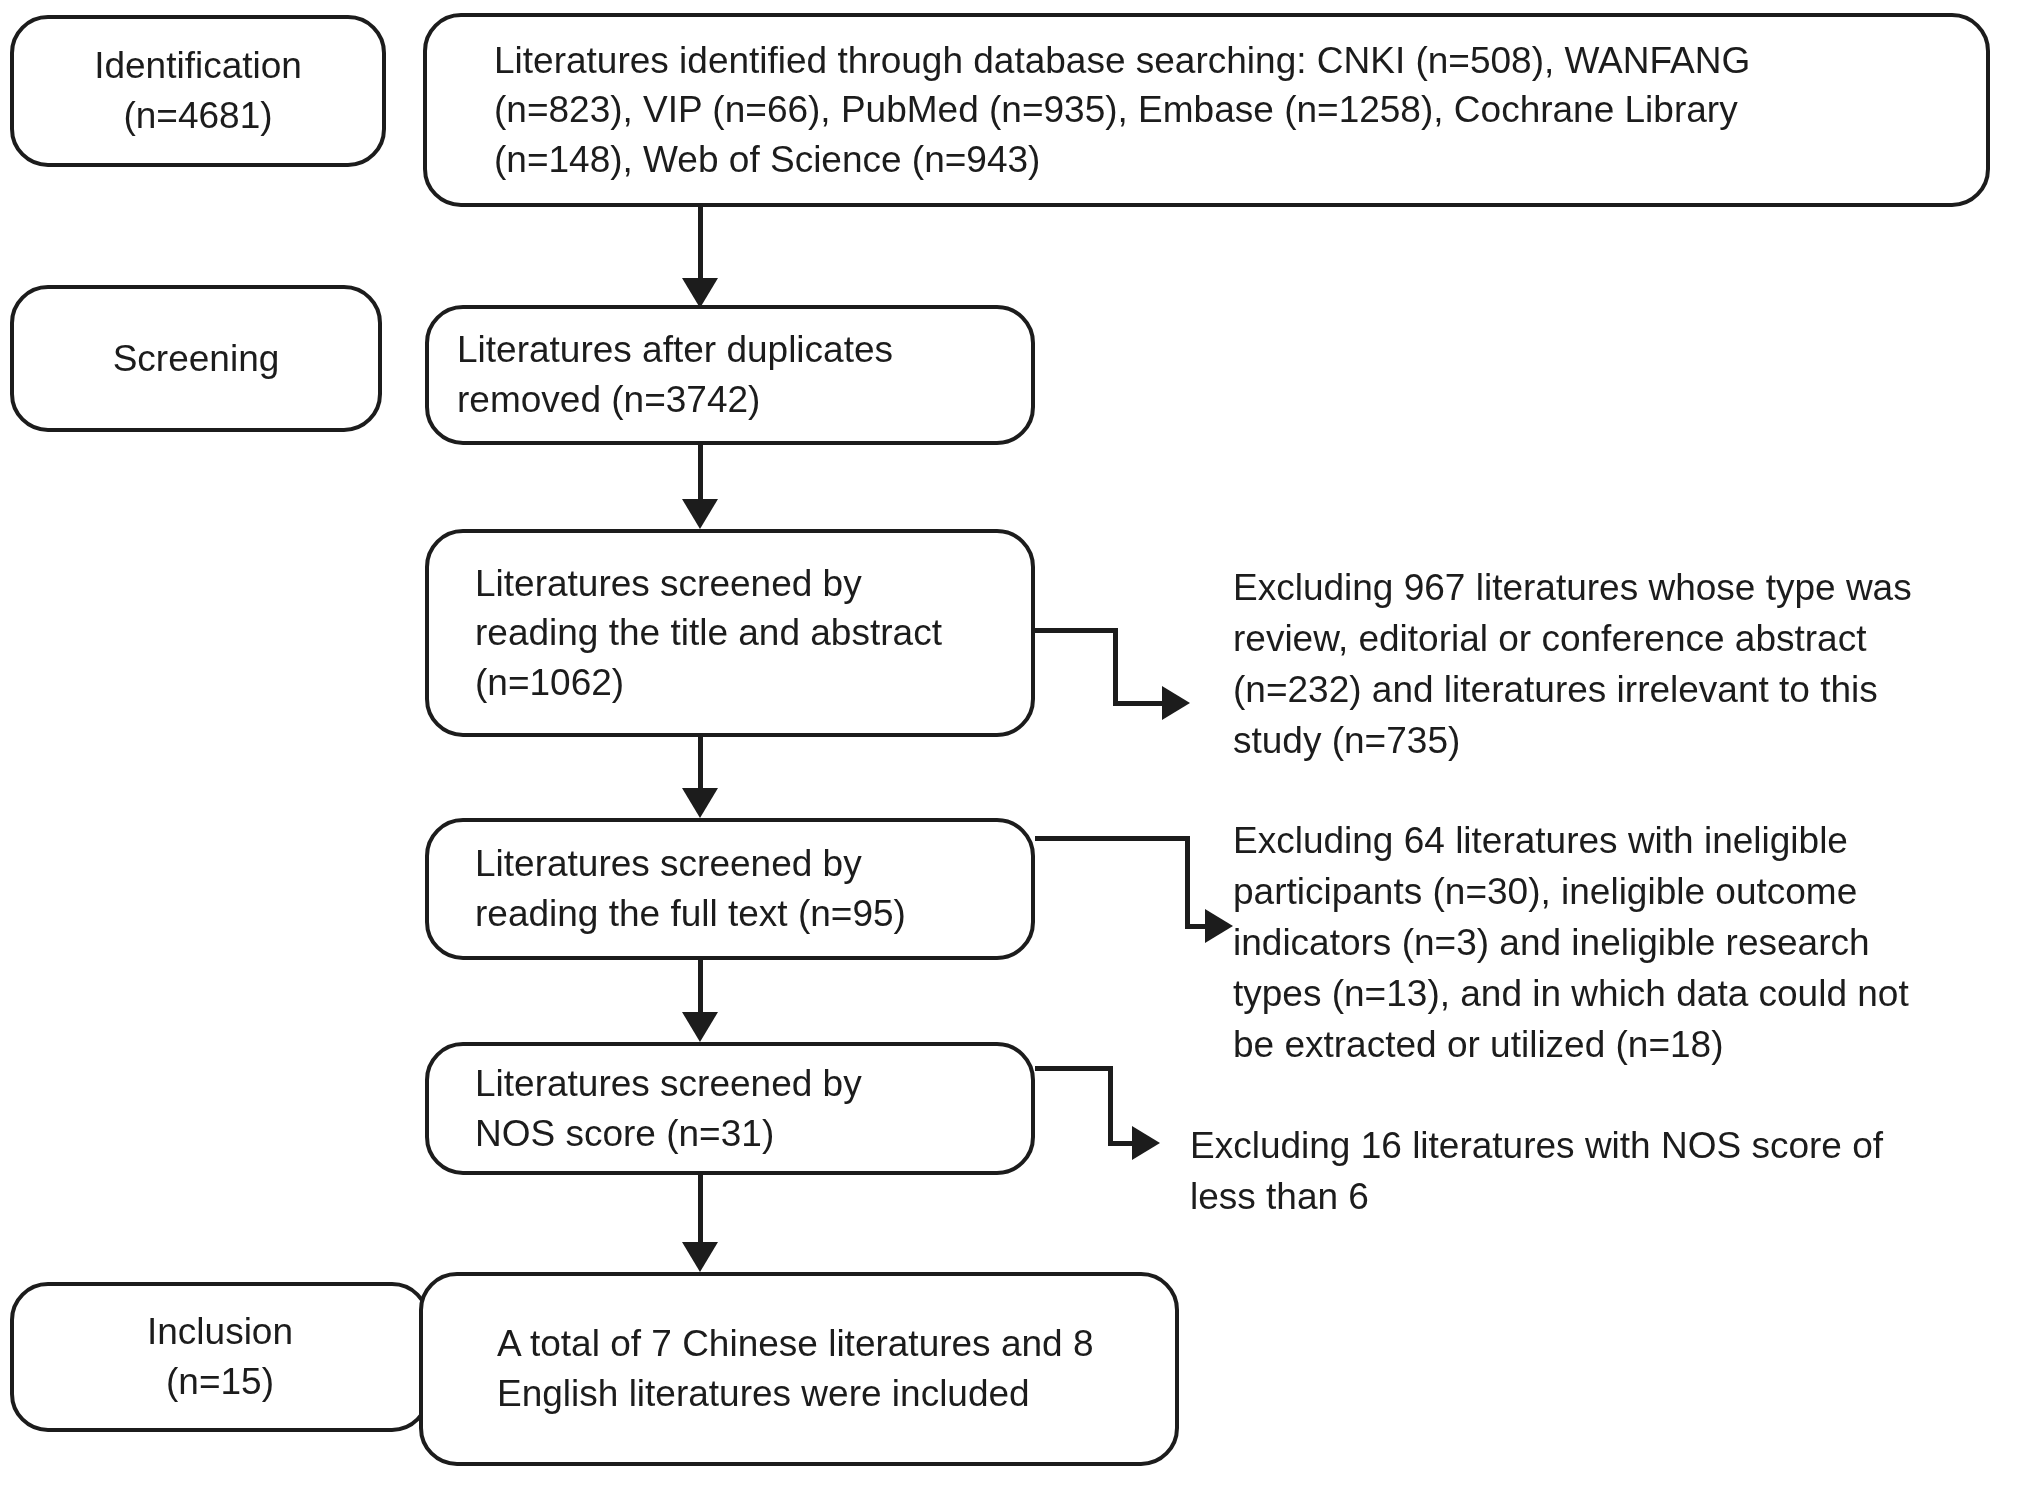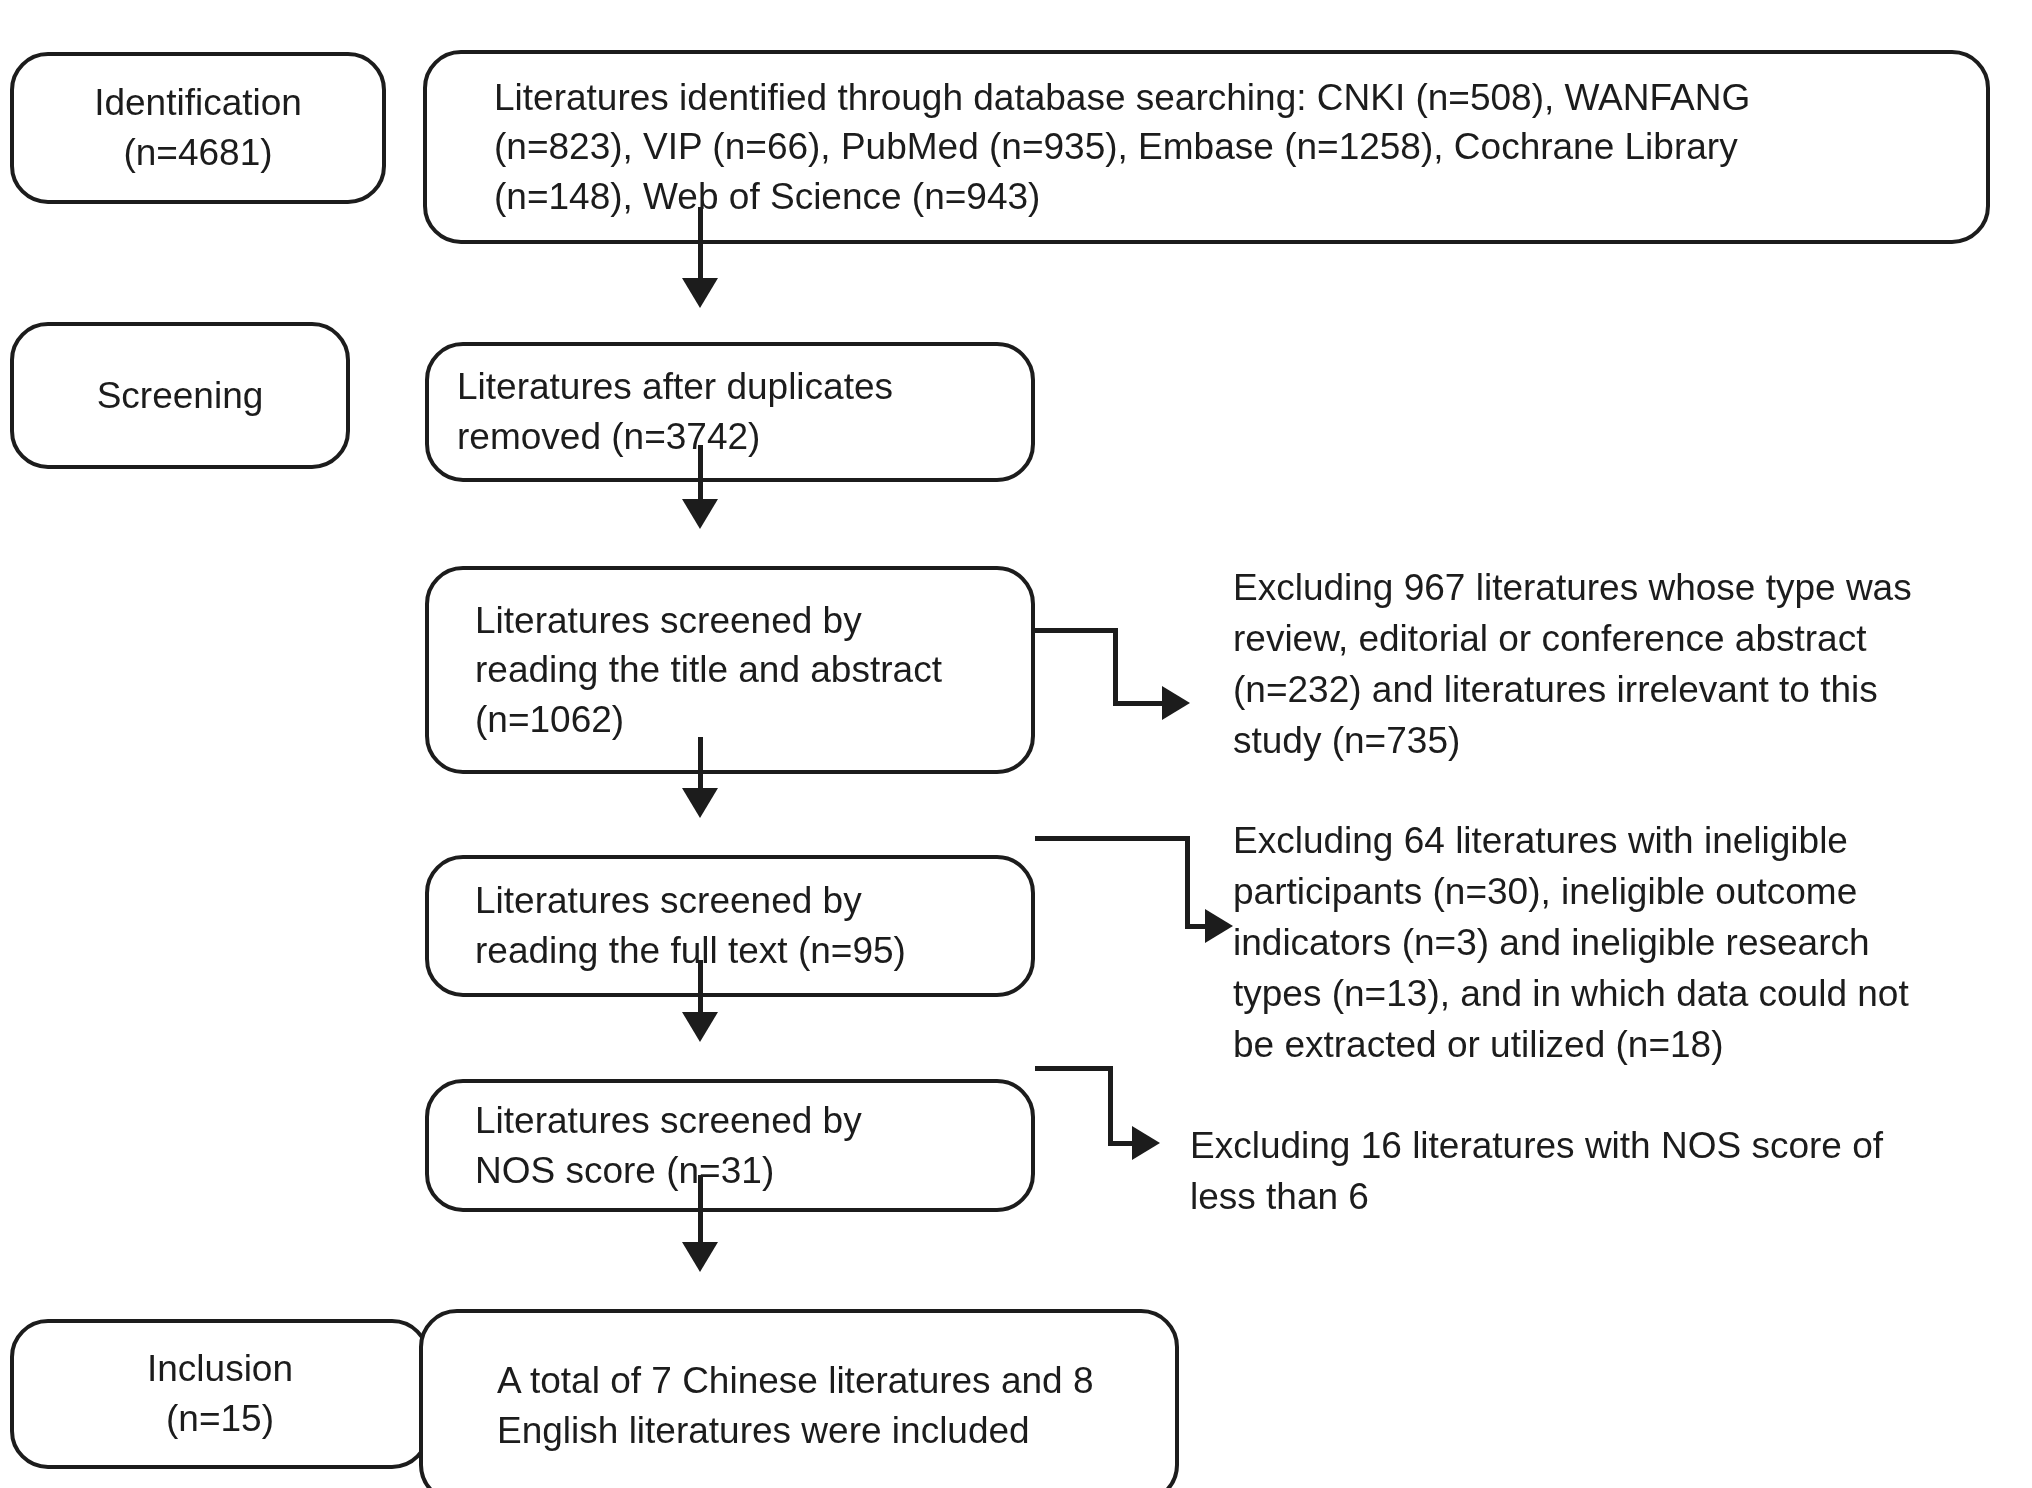--- a/index.html
+++ b/index.html
@@ -20,21 +20,20 @@
     position: absolute;
     border: 4px solid #1c1c1c;
     border-radius: 38px;
     background: #ffffff;
     box-sizing: border-box;
     font-size: 37px;
     line-height: 1.34;
     white-space: pre-line;
     display: flex;
     align-items: center;
-    margin-top: 37px;
   }
   .box.center {
     justify-content: center;
     text-align: center;
   }
   .box.leftpad {
     justify-content: flex-start;
     text-align: left;
   }
   .note {
@@ -74,21 +73,21 @@
 </head>
 <body>
 
 <div class="canvas">
 
   <div class="box center" style="left:10px; top:15px; width:376px; height:152px;">
     <span>Identification
 (n=4681)</span>
   </div>
 
-  <div class="box center" style="left:10px; top:285px; width:340px; height:147px;">
+  <div class="box center" style="left:10px; top:285px; width:372px; height:147px;">
     <span>Screening</span>
   </div>
 
   <div class="box center" style="left:10px; top:1282px; width:420px; height:150px;">
     <span>Inclusion
 (n=15)</span>
   </div>
 
   <div class="box leftpad" style="left:423px; top:13px; width:1567px; height:194px; padding:0 40px 0 67px;">
     <span>Literatures identified through database searching: CNKI (n=508), WANFANG

